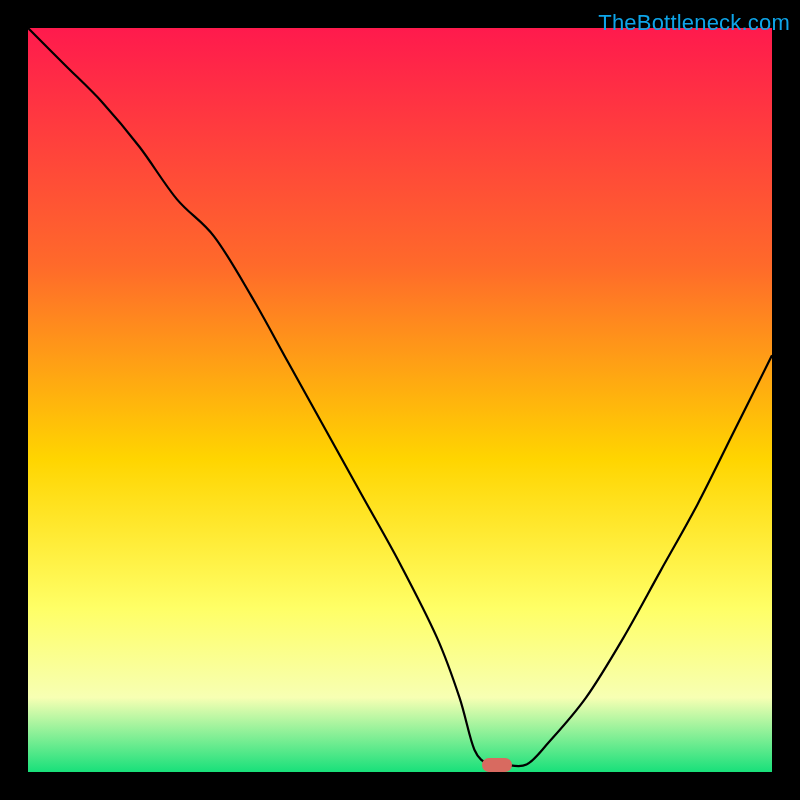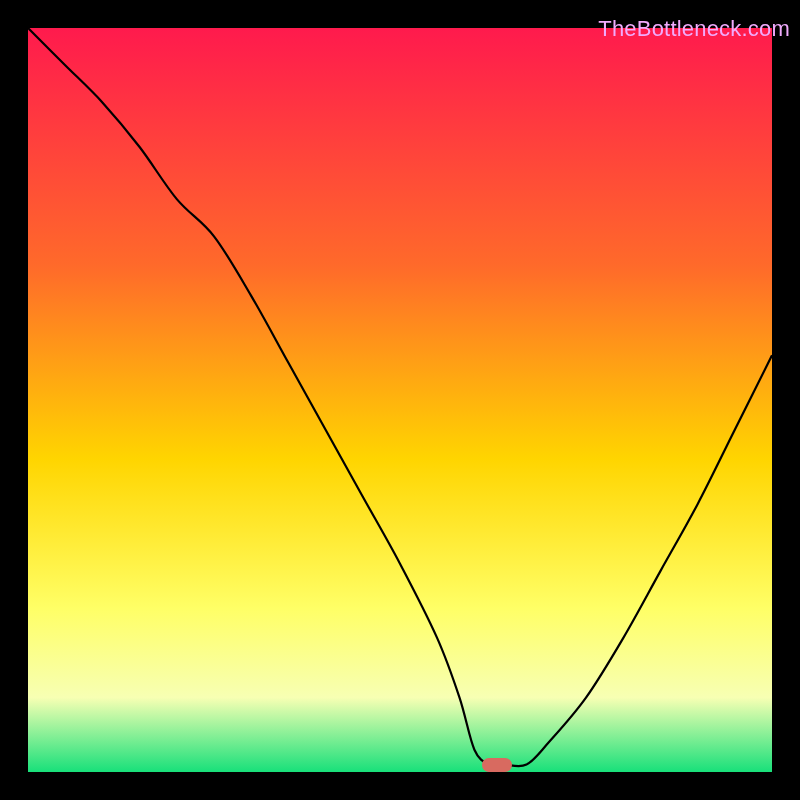--- a/index.html
+++ b/index.html
@@ -12,23 +12,23 @@
     font-family: Arial, Helvetica, sans-serif;
   }
   .outer {
     position: relative;
     width: 800px;
     height: 800px;
     background: #000;
   }
   .watermark {
     position: absolute;
-    top: 16px;
+    top: 10px;
     right: 10px;
-    color: #f0abfc;
+    color: #0ea5e9;
     font-size: 22px;
     font-weight: 500;
     letter-spacing: 0.2px;
     z-index: 4;
     margin-left: 10px;
   }
   .plot-area {
     position: absolute;
     left: 28px;
     top: 28px;

